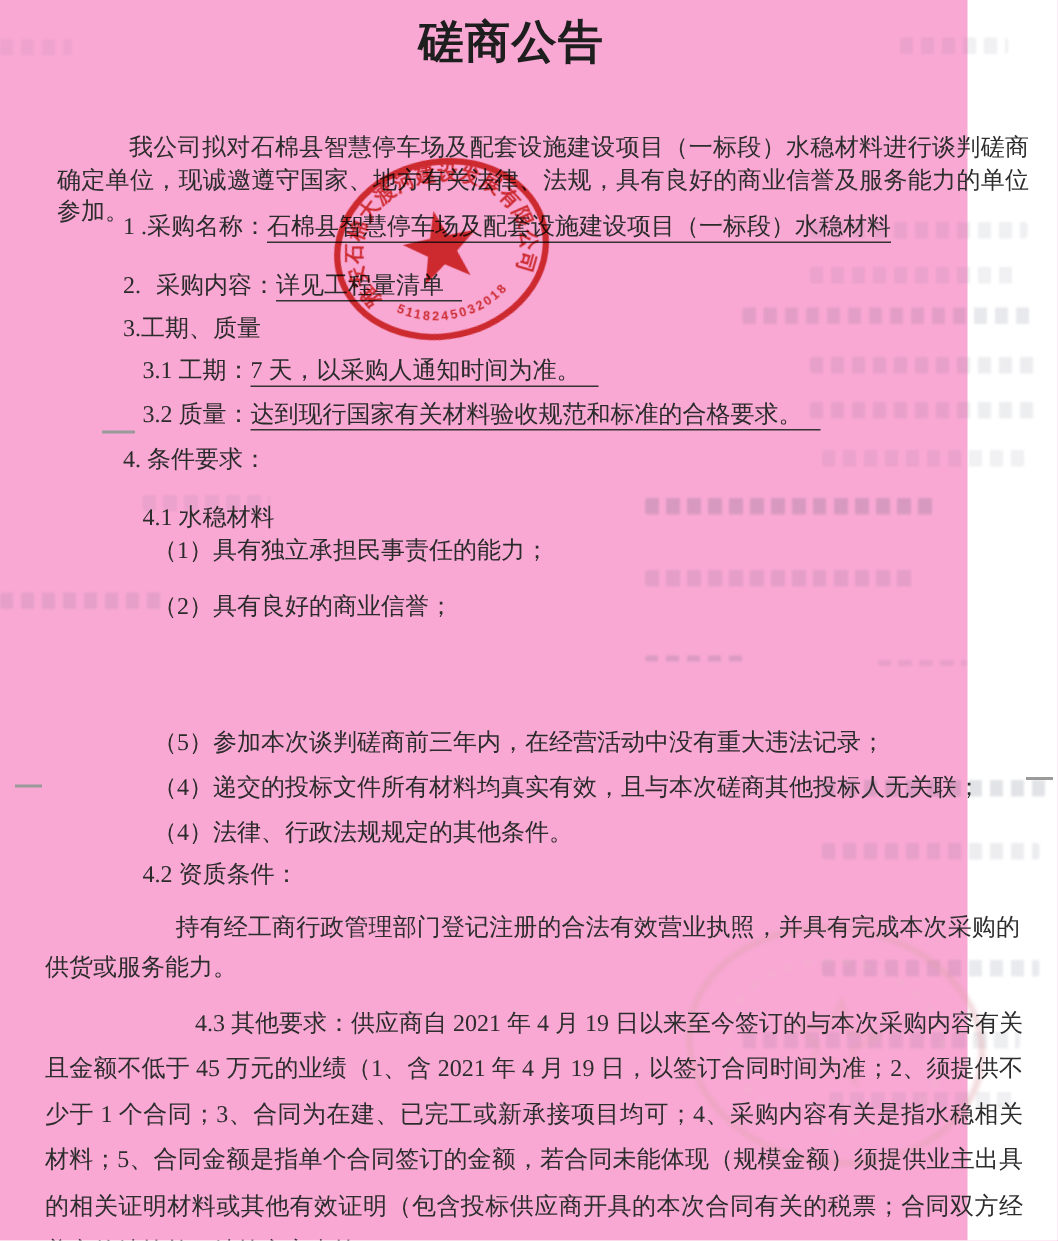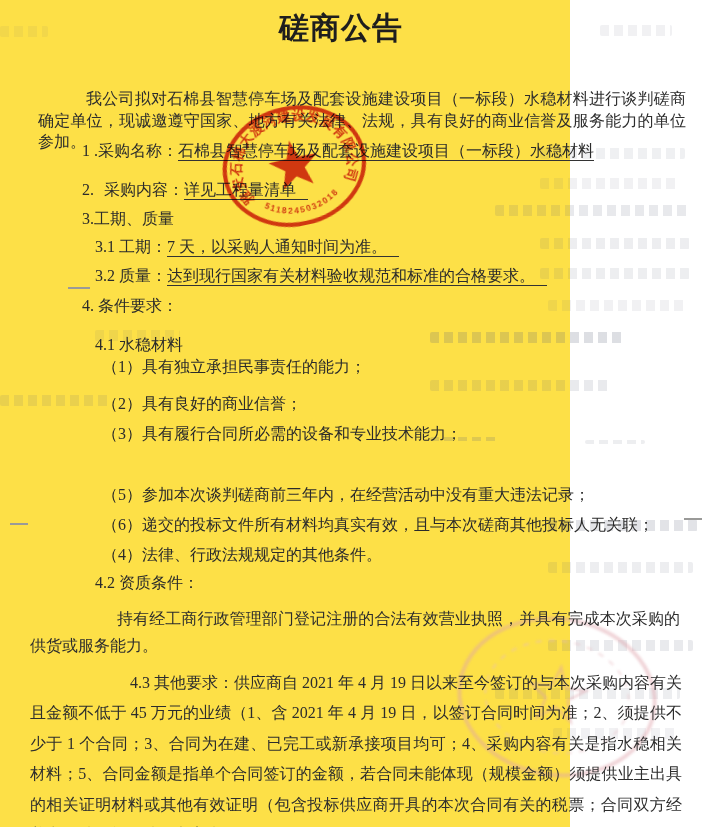--- a/index.html
+++ b/index.html
@@ -4,22 +4,22 @@
 <style>
   html,body{margin:0;padding:0;}
   body{
     width:705px;height:827px;
     background:#ffffff;
     font-family:"Liberation Serif","DejaVu Serif",serif;
     overflow:hidden;
   }
   .page{
     position:relative;
-    width:570px;height:827px;
-    background:#fde047;
+    width:645px;height:827px;
+    background:#f9a8d4;
     color:#2d2d2d;
   }
   .doc-title{
     position:absolute;left:0;top:8px;width:682px;
     text-align:center;
     font-size:30px;font-weight:700;color:#1e1e1e;
     letter-spacing:1px;
     margin:0;
   }
   .para{
@@ -140,23 +140,22 @@
   <div class="line" style="left:82px;top:296px">
     <span>4.</span> <span>条件要求：</span>
   </div>
 
   <div class="line" style="left:95px;top:335px">
     <span>4.1</span> <span>水稳材料</span>
   </div>
 
   <div class="line" style="left:102px;top:357px">（1）具有独立承担民事责任的能力；</div>
   <div class="line" style="left:102px;top:394px">（2）具有良好的商业信誉；</div>
-  <div class="line" style="left:102px;top:424px">（3）具有履行合同所必需的设备和专业技术能力；</div>
   <div class="line" style="left:102px;top:485px">（5）参加本次谈判磋商前三年内，在经营活动中没有重大违法记录；</div>
-  <div class="line" style="left:102px;top:515px">（6）递交的投标文件所有材料均真实有效，且与本次磋商其他投标人无关联；</div>
+  <div class="line" style="left:102px;top:515px">（4）递交的投标文件所有材料均真实有效，且与本次磋商其他投标人无关联；</div>
   <div class="line" style="left:102px;top:545px">（4）法律、行政法规规定的其他条件。</div>
 
   <div class="line" style="left:95px;top:573px">
     <span>4.2</span> <span>资质条件：</span>
   </div>
 
   <p class="para qual-para">持有经工商行政管理部门登记注册的合法有效营业执照，并具有完成本次采购的供货或服务能力。</p>
 
   <p class="para other-para"><span>4.3 其他要求：</span><span>供应商自 2021 年 4 月 19 日以来至今签订的与本次采购内容有关且金额不低于 45 万元的业绩（1、含 2021 年 4 月 19 日，以签订合同时间为准；2、须提供不少于 1 个合同；3、合同为在建、已完工或新承接项目均可；4、采购内容有关是指水稳相关材料；5、合同金额是指单个合同签订的金额，若合同未能体现（规模金额）须提供业主出具的相关证明材料或其他有效证明（包含投标供应商开具的本次合同有关的税票；合同双方经盖章的结算单、结算定案表等）。</span></p>
 

